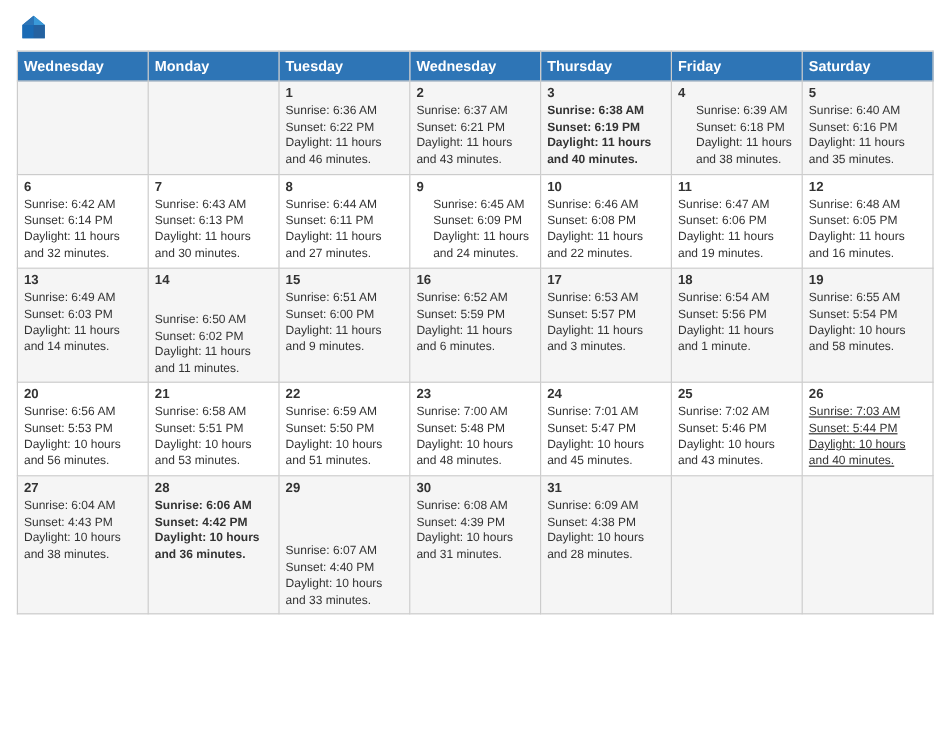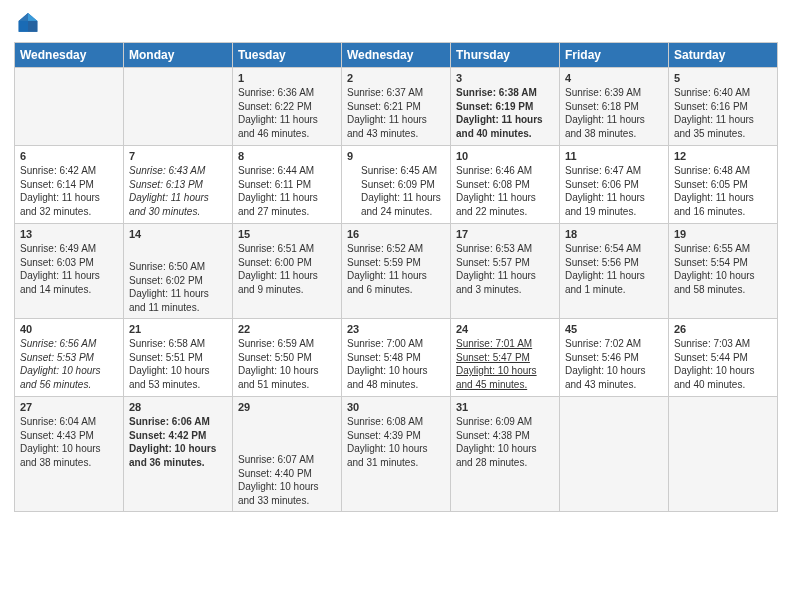--- a/index.html
+++ b/index.html
@@ -144,41 +144,41 @@
 Daylight: 11 hours and 43 minutes.</div>
           </td>
           <td>
             <span class="day-num">3</span>
             <div class="day-info" style="white-space: pre-line; font-weight: bold;">Sunrise: 6:38 AM
 Sunset: 6:19 PM
 Daylight: 11 hours and 40 minutes.</div>
           </td>
           <td>
             <span class="day-num">4</span>
-            <div class="day-info" style="white-space: pre-line;">Sunrise: 6:39 AM
+            <div class="day-info" style="white-space: pre-line; margin-left: 15px;">Sunrise: 6:39 AM
 Sunset: 6:18 PM
 Daylight: 11 hours and 38 minutes.</div>
           </td>
           <td>
             <span class="day-num">5</span>
             <div class="day-info" style="white-space: pre-line;">Sunrise: 6:40 AM
 Sunset: 6:16 PM
 Daylight: 11 hours and 35 minutes.</div>
           </td>
         </tr>
         <tr>
           <td>
             <span class="day-num">6</span>
             <div class="day-info" style="white-space: pre-line;">Sunrise: 6:42 AM
 Sunset: 6:14 PM
 Daylight: 11 hours and 32 minutes.</div>
           </td>
           <td>
             <span class="day-num">7</span>
-            <div class="day-info" style="white-space: pre-line; font-style: italic;">Sunrise: 6:43 AM
+            <div class="day-info" style="white-space: pre-line;">Sunrise: 6:43 AM
 Sunset: 6:13 PM
 Daylight: 11 hours and 30 minutes.</div>
           </td>
           <td>
             <span class="day-num">8</span>
             <div class="day-info" style="white-space: pre-line;">Sunrise: 6:44 AM
 Sunset: 6:11 PM
 Daylight: 11 hours and 27 minutes.</div>
           </td>
           <td>
@@ -245,22 +245,22 @@
           </td>
           <td>
             <span class="day-num">19</span>
             <div class="day-info" style="white-space: pre-line;">Sunrise: 6:55 AM
 Sunset: 5:54 PM
 Daylight: 10 hours and 58 minutes.</div>
           </td>
         </tr>
         <tr>
           <td>
-            <span class="day-num">40</span>
-            <div class="day-info" style="white-space: pre-line; font-style: italic;">Sunrise: 6:56 AM
+            <span class="day-num">20</span>
+            <div class="day-info" style="white-space: pre-line;">Sunrise: 6:56 AM
 Sunset: 5:53 PM
 Daylight: 10 hours and 56 minutes.</div>
           </td>
           <td>
             <span class="day-num">21</span>
             <div class="day-info" style="white-space: pre-line;">Sunrise: 6:58 AM
 Sunset: 5:51 PM
 Daylight: 10 hours and 53 minutes.</div>
           </td>
           <td>
@@ -270,33 +270,33 @@
 Daylight: 10 hours and 51 minutes.</div>
           </td>
           <td>
             <span class="day-num">23</span>
             <div class="day-info" style="white-space: pre-line;">Sunrise: 7:00 AM
 Sunset: 5:48 PM
 Daylight: 10 hours and 48 minutes.</div>
           </td>
           <td>
             <span class="day-num">24</span>
-            <div class="day-info" style="white-space: pre-line; text-decoration: underline;">Sunrise: 7:01 AM
+            <div class="day-info" style="white-space: pre-line;">Sunrise: 7:01 AM
 Sunset: 5:47 PM
 Daylight: 10 hours and 45 minutes.</div>
           </td>
           <td>
-            <span class="day-num">45</span>
+            <span class="day-num">25</span>
             <div class="day-info" style="white-space: pre-line;">Sunrise: 7:02 AM
 Sunset: 5:46 PM
 Daylight: 10 hours and 43 minutes.</div>
           </td>
           <td>
             <span class="day-num">26</span>
-            <div class="day-info" style="white-space: pre-line;">Sunrise: 7:03 AM
+            <div class="day-info" style="white-space: pre-line; text-decoration: underline;">Sunrise: 7:03 AM
 Sunset: 5:44 PM
 Daylight: 10 hours and 40 minutes.</div>
           </td>
         </tr>
         <tr>
           <td>
             <span class="day-num">27</span>
             <div class="day-info" style="white-space: pre-line;">Sunrise: 6:04 AM
 Sunset: 4:43 PM
 Daylight: 10 hours and 38 minutes.</div>

